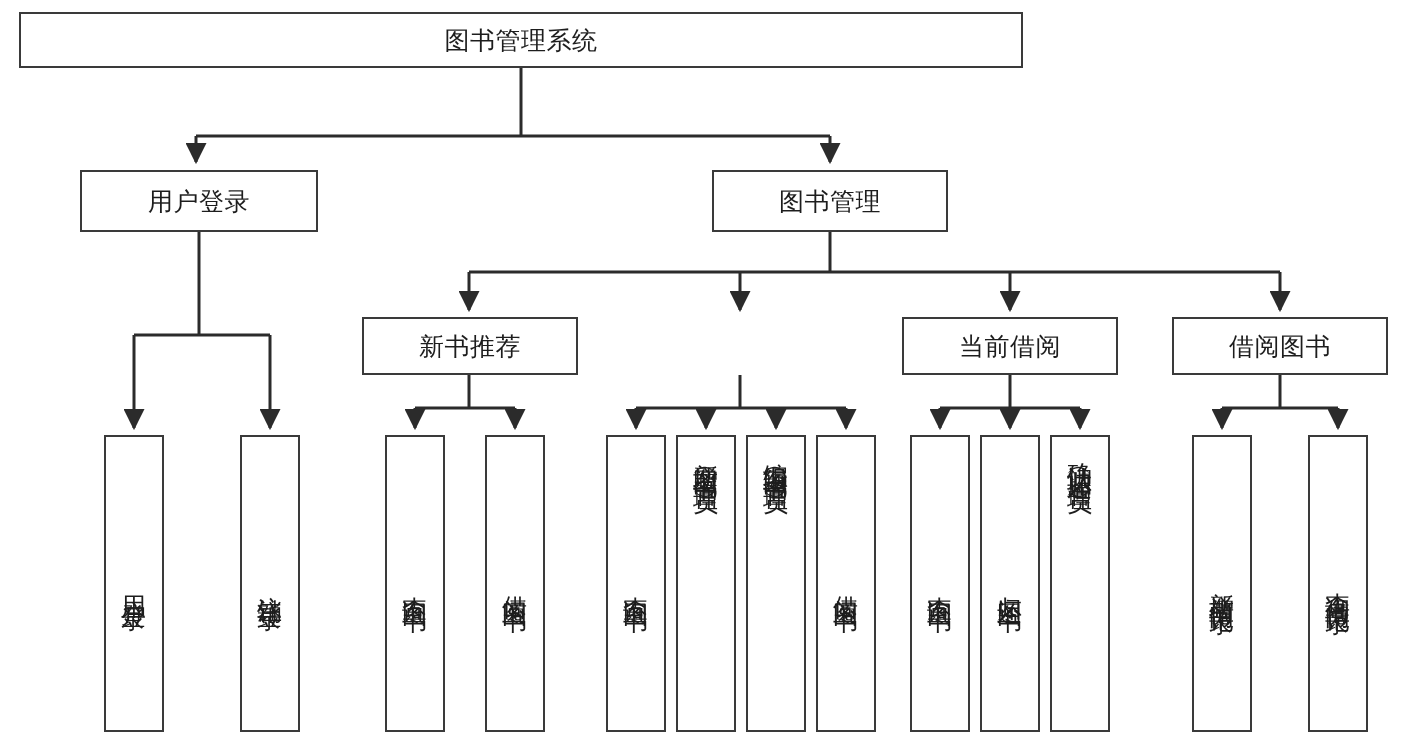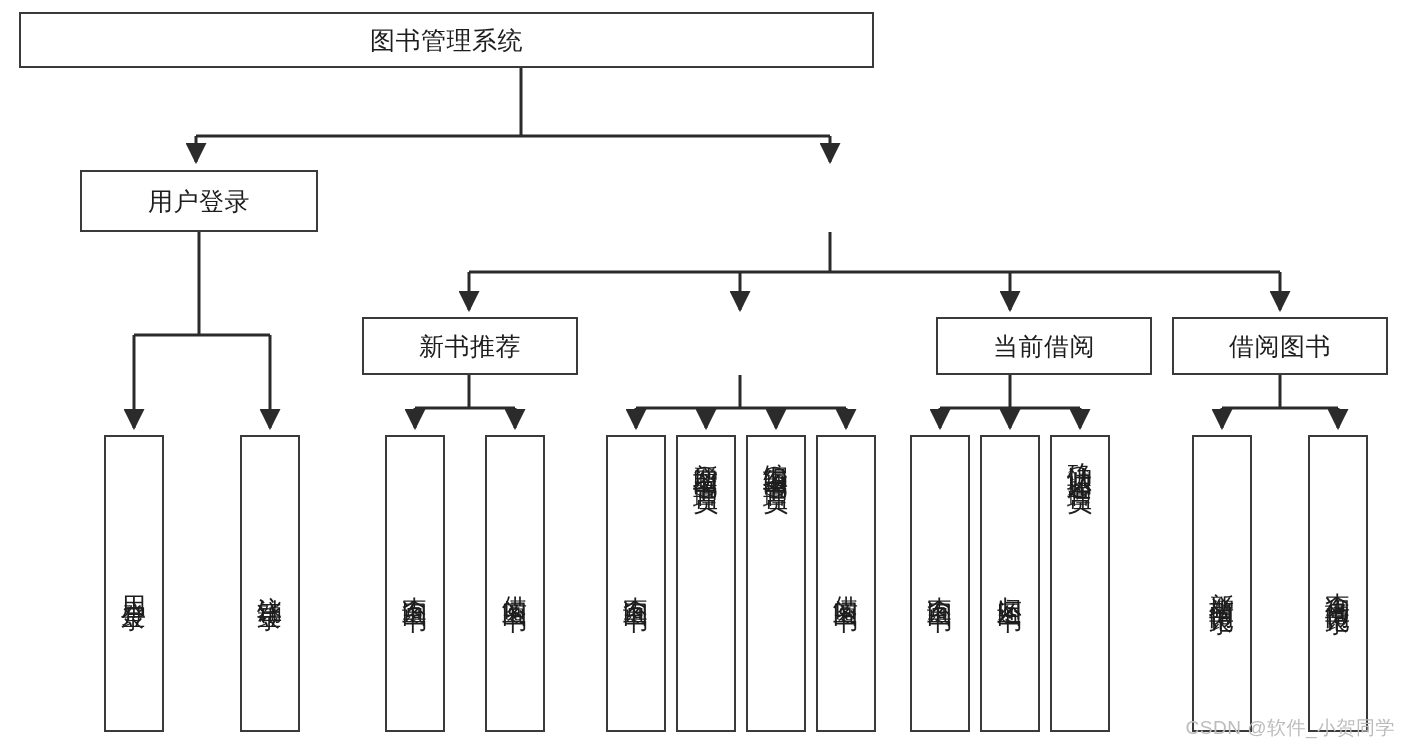--- a/index.html
+++ b/index.html
@@ -125,35 +125,38 @@
       <path d="M 1010 408 L 1010 428" marker-end="url(#arrow)"></path>
       <path d="M 1080 408 L 1080 428" marker-end="url(#arrow)"></path>
 
       <path d="M 1280 375 L 1280 408"></path>
       <path d="M 1222 408 L 1338 408"></path>
       <path d="M 1222 408 L 1222 428" marker-end="url(#arrow)"></path>
       <path d="M 1338 408 L 1338 428" marker-end="url(#arrow)"></path>
     </g>
   </svg>
 
-  <div class="node horiz root" style="left:19px; top:12px; width:855px; height:56px;">
+  <div class="node horiz root" style="left:19px; top:12px; width:1004px; height:56px;">
     <span class="lbl">图书管理系统</span>
   </div>
 
   <div class="node horiz" style="left:80px; top:170px; width:238px; height:62px;">
     <span class="lbl">用户登录</span>
   </div>
 
+  <div class="node horiz" style="left:712px; top:170px; width:236px; height:62px;">
+    <span class="lbl">图书管理</span>
+  </div>
 
   <div class="node horiz" style="left:362px; top:317px; width:216px; height:58px;">
     <span class="lbl">新书推荐</span>
   </div>
 
 
-  <div class="node horiz" style="left:936px; top:317px; width:216px; height:58px;">
+  <div class="node horiz" style="left:902px; top:317px; width:216px; height:58px;">
     <span class="lbl">当前借阅</span>
   </div>
 
   <div class="node horiz" style="left:1172px; top:317px; width:216px; height:58px;">
     <span class="lbl">借阅图书</span>
   </div>
 
   <div class="node vert mid" style="left:104px; top:435px; width:60px; height:297px;">
     <span class="lbl">用户登录</span>
   </div>
@@ -199,15 +202,14 @@
   </div>
 
   <div class="node vert mid" style="left:1192px; top:435px; width:60px; height:297px;">
     <span class="lbl">新增借阅记录</span>
   </div>
 
   <div class="node vert mid" style="left:1308px; top:435px; width:60px; height:297px;">
     <span class="lbl">查询借阅记录</span>
   </div>
 
-  <div class="watermark">CSDN @软件_小贺同学</div>
 
 </div>
 
 </body></html>

